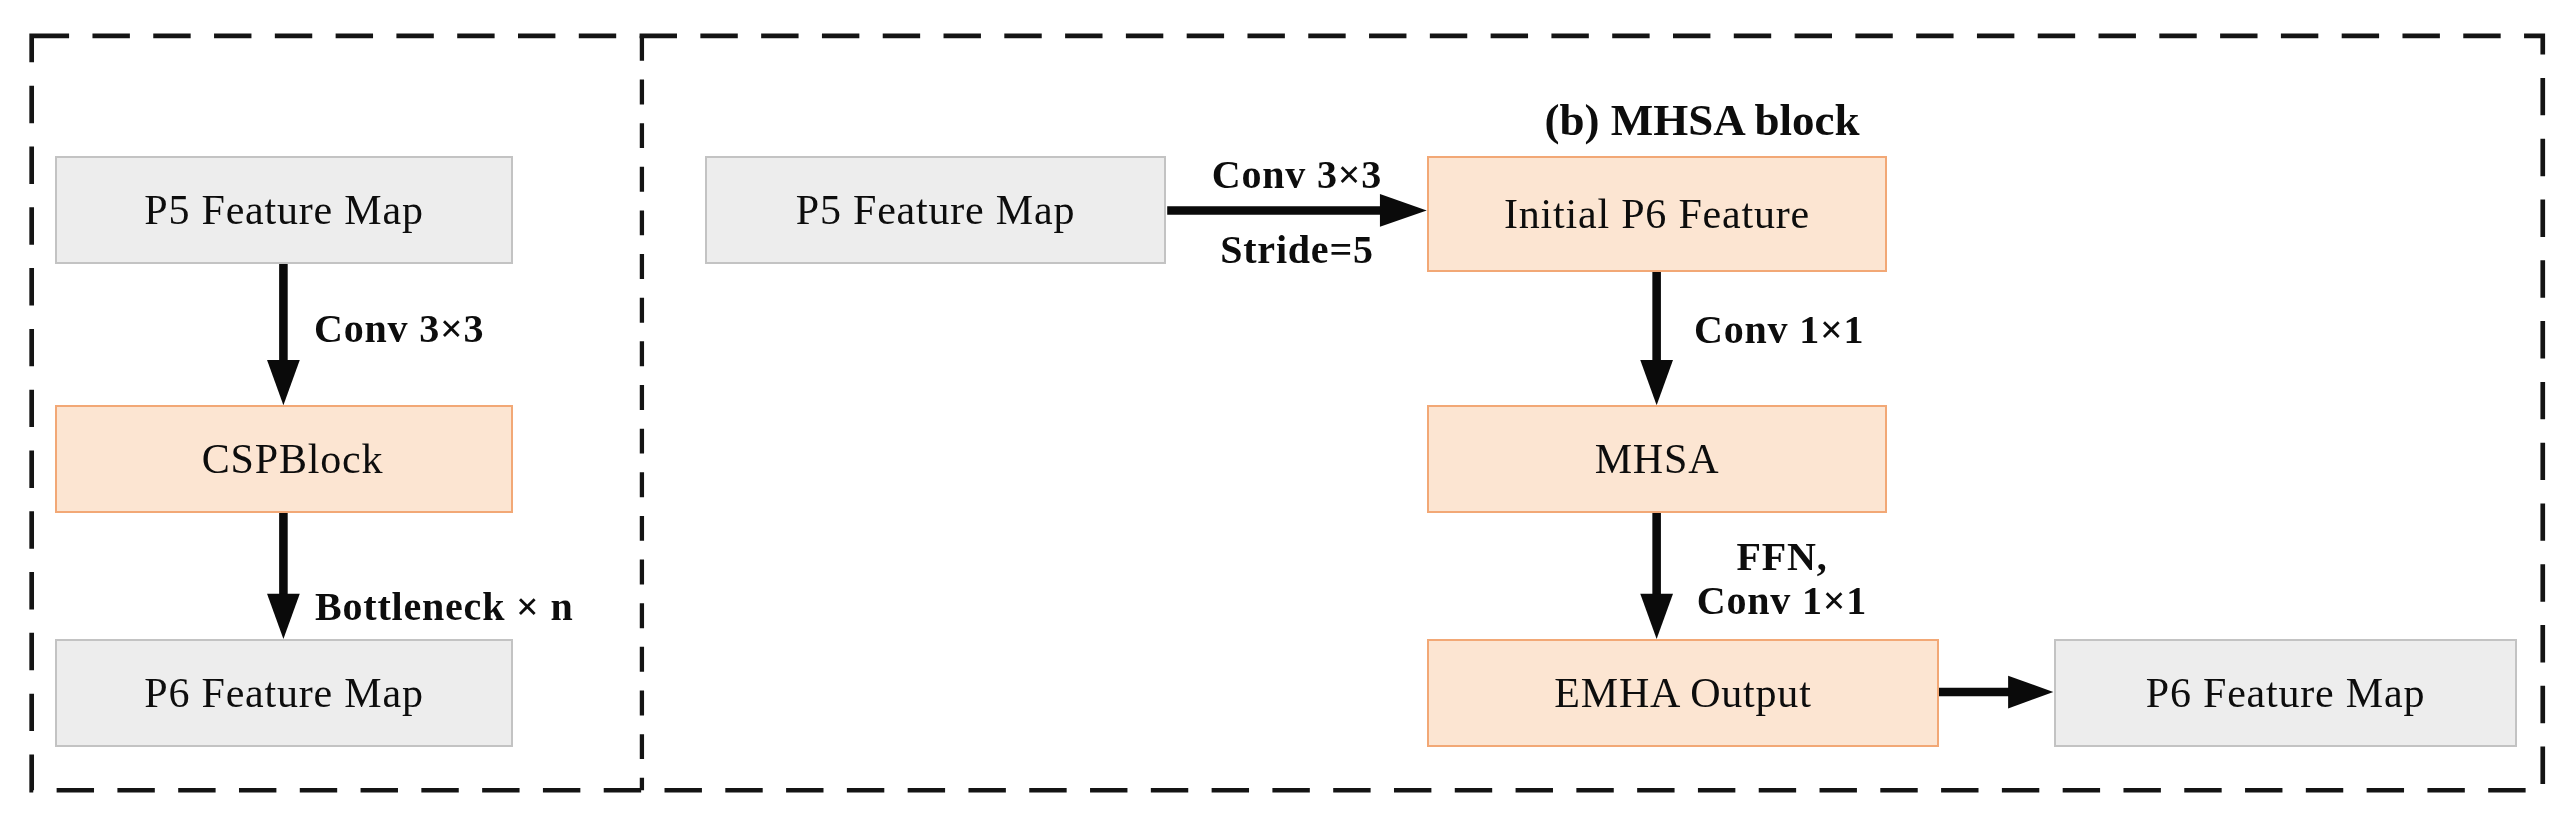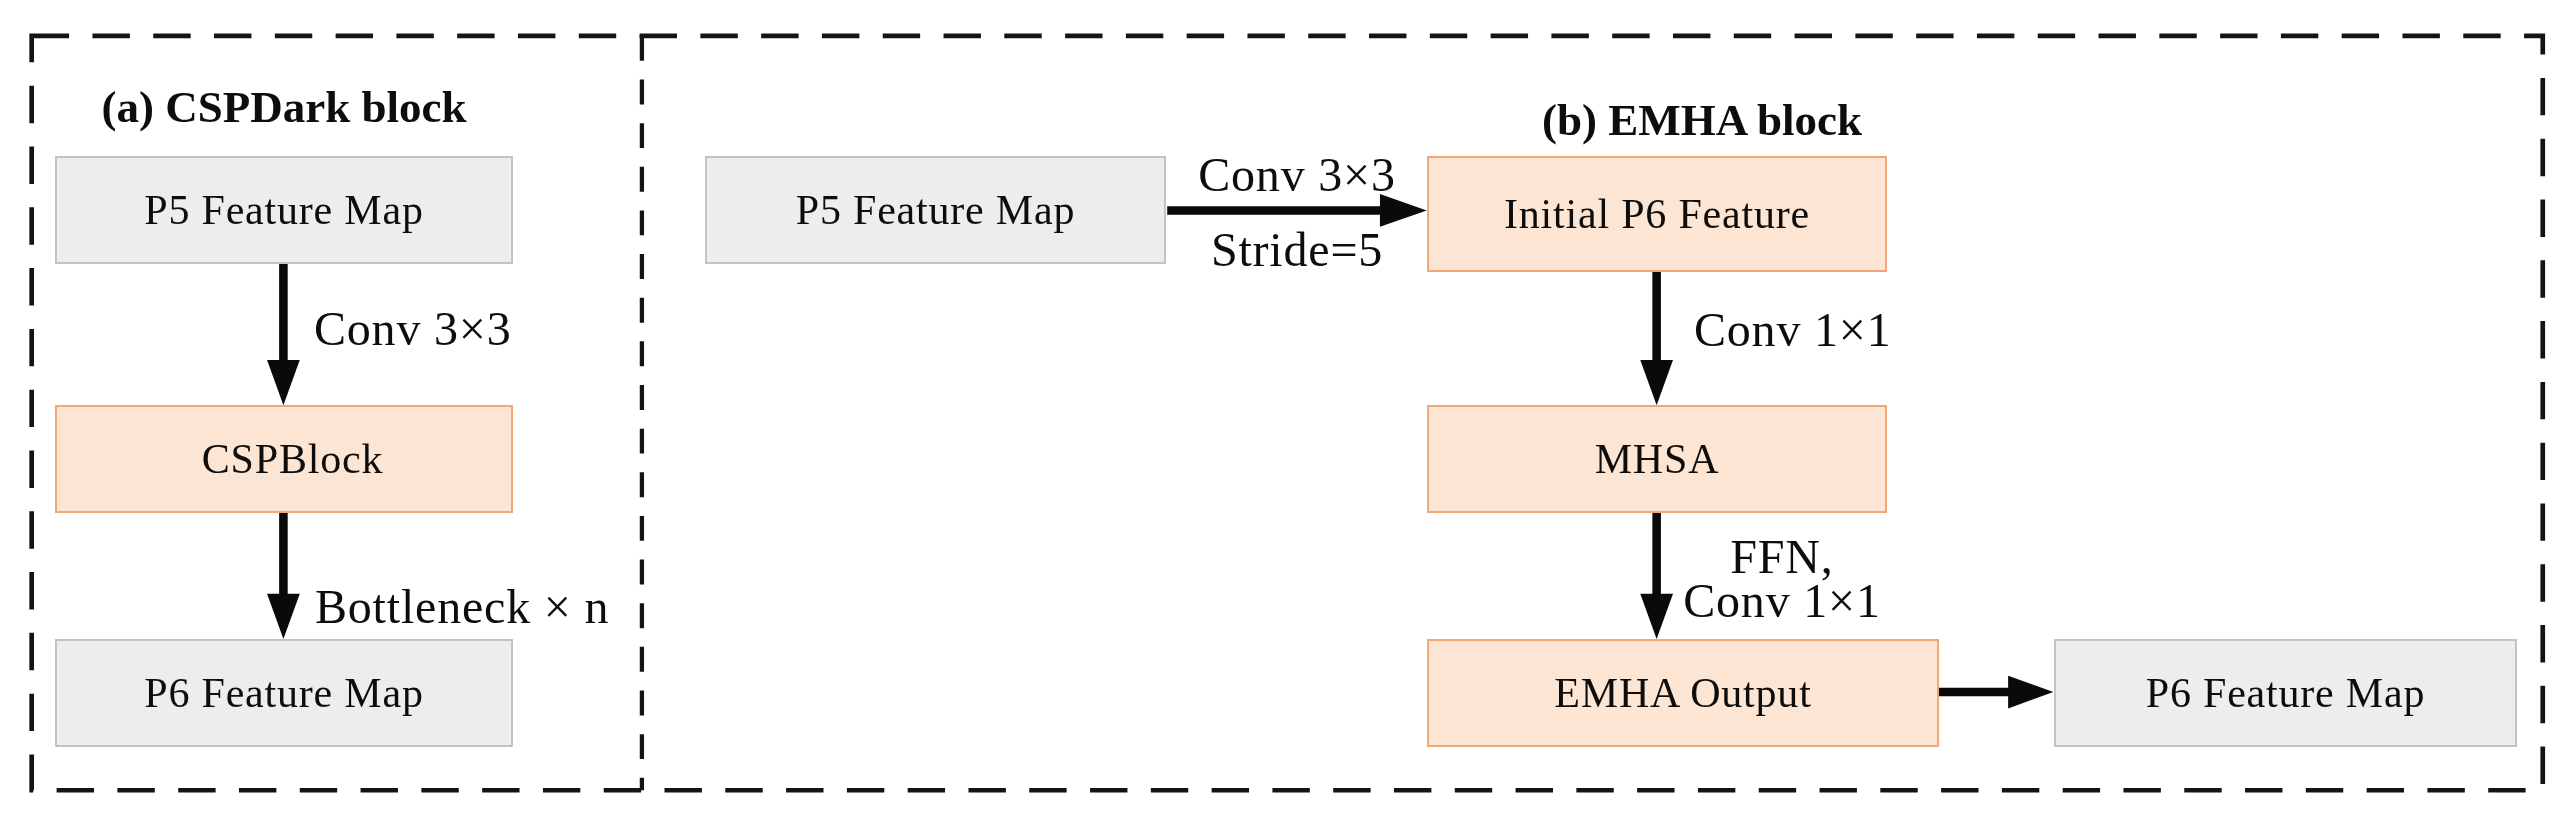--- a/index.html
+++ b/index.html
@@ -48,24 +48,25 @@
   }
   .panel-title {
     position: absolute;
     font-size: 45px;
     font-weight: bold;
     text-align: center;
     white-space: nowrap;
   }
   .edge-label {
     position: absolute;
-    font-size: 48px;
+    font-size: 40px;
     letter-spacing: 0.8px;
     white-space: nowrap;
     line-height: 44px;
+    font-weight: bold;
   }
   .edge-label.centered { text-align: center; }
 
   
   #node-a-p5   { left: 55px;   top: 156px; width: 458px; height: 108px; }
   #node-a-csp  { left: 55px;   top: 405px; width: 458px; height: 108px; padding-left: 17px; }
   #node-a-p6   { left: 55px;   top: 639px; width: 458px; height: 108px; }
   #node-b-p5   { left: 705px;  top: 156px; width: 461px; height: 108px; }
   #node-b-init { left: 1427px; top: 156px; width: 460px; height: 116px; }
   #node-b-mhsa { left: 1427px; top: 405px; width: 460px; height: 108px; }
@@ -107,39 +108,38 @@
     <line x1="2125" y1="338" x2="2125" y2="466" stroke="#0a0a0a" stroke-width="11"></line>
     <polygon points="2104,462 2146,462 2125,520" fill="#0a0a0a"></polygon>
 
     <line x1="2125" y1="658" x2="2125" y2="766" stroke="#0a0a0a" stroke-width="11"></line>
     <polygon points="2104,762 2146,762 2125,820" fill="#0a0a0a"></polygon>
 
     <line x1="2416" y1="888" x2="2580" y2="888" stroke="#0a0a0a" stroke-width="11"></line>
     <polygon points="2576,867 2576,909 2634,888" fill="#0a0a0a"></polygon>
   </svg>
 
-  <div class="panel-title" id="title-a">(a) CSPDark block</div>
 
   <div class="node gray" id="node-a-p5">
     <span>P5 Feature Map</span>
   </div>
 
   <div class="edge-label" id="label-a-conv">Conv 3×3</div>
 
   <div class="node orange" id="node-a-csp">
     <span>CSPBlock</span>
   </div>
 
   <div class="edge-label" id="label-a-bottleneck">Bottleneck × n</div>
 
   <div class="node gray" id="node-a-p6">
     <span>P6 Feature Map</span>
   </div>
 
-  <div class="panel-title" id="title-b">(b) EMHA block</div>
+  <div class="panel-title" id="title-b">(b) MHSA block</div>
 
   <div class="node gray" id="node-b-p5">
     <span>P5 Feature Map</span>
   </div>
 
   <div class="edge-label centered" id="label-b-conv3">Conv 3×3</div>
   <div class="edge-label centered" id="label-b-stride">Stride=5</div>
 
   <div class="node orange" id="node-b-init">
     <span>Initial P6 Feature</span>

